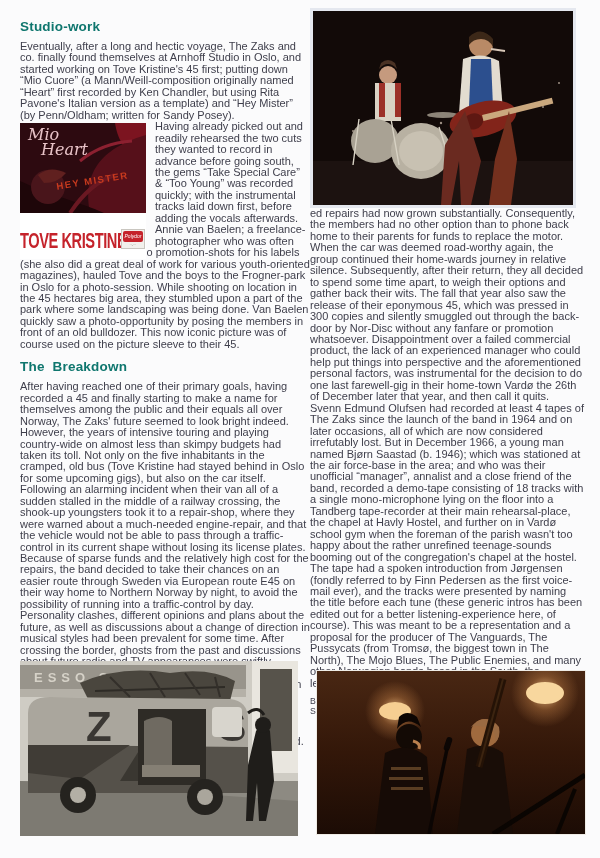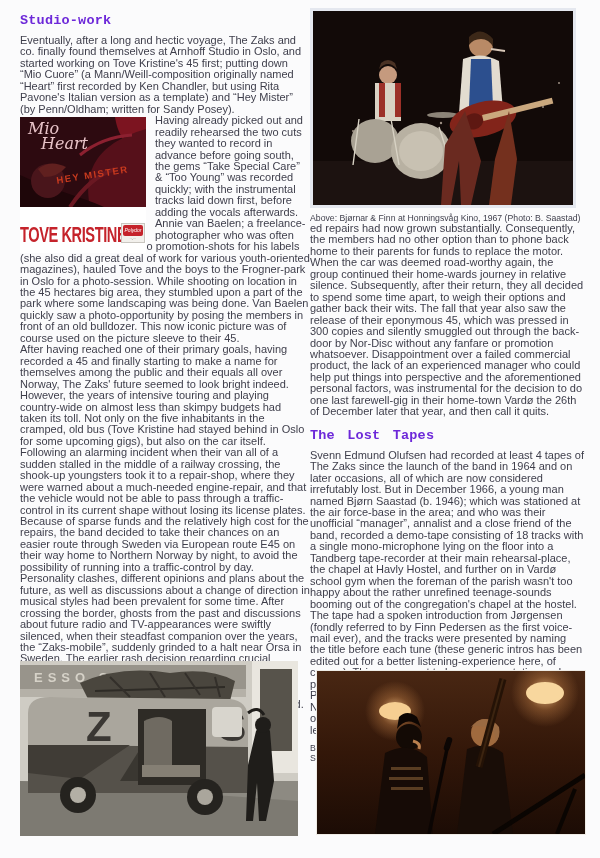--- a/index.html
+++ b/index.html
@@ -6,23 +6,23 @@
   body{
     width:600px;height:858px;position:relative;
     background:#fbfbfc;
     font-family:"Liberation Sans",sans-serif;
     color:#3e3e4b;
     overflow:hidden;
   }
   .col-left{position:absolute;left:20px;top:9px;width:290px;}
   .col-right{position:absolute;left:310px;top:8px;width:274px;}
   h2{
-    font-size:13.5px;font-weight:bold;color:#6d28d9;
-    margin:4px 0 7px 0;letter-spacing:.2px;word-spacing:4px;
-    font-family:Liberation Mono, monospace;
+    font-size:13.5px;font-weight:bold;color:#0f766e;
+    margin:10px 0 7px 0;letter-spacing:.2px;word-spacing:4px;
+    font-family:Liberation Sans, sans-serif;
   }
   p.body{
     font-size:11px;line-height:11.45px;margin:0;color:#3e3e4b;
     text-align:left;
   }
   .caption{font-size:8.7px;line-height:10px;color:#3e3e4b;margin:0;}
   
   .album{
     float:left;width:126px;height:122px;margin:2px 9px 1px 0;
     position:relative;background:#fff;
@@ -108,20 +108,21 @@
         <div class="polydor">
           <div class="polydor-inner">Polydor</div>
           <div class="polydor-cat">··-···</div>
         </div>
       </div>
     </div>
     <p class="body">Having already picked out and readily rehearsed the two cuts they wanted to record in advance before going south, the gems “Take Special Care” &amp; “Too Young” was recorded quickly; with the instrumental tracks laid down first, before adding the vocals afterwards. Annie van Baelen; a freelance-photographer who was often hired in by Bendiksen to do promotion-shots for his labels (she also did a great deal of work for various youth-oriented magazines), hauled Tove and the boys to the Frogner-park in Oslo for a photo-session. While shooting on location in the 45 hectares big area, they stumbled upon a part of the park where some landscaping was being done. Van Baelen quickly saw a photo-opportunity by posing the members in front of an old bulldozer. This now iconic picture was of course used on the picture sleeve to their 45.</p>
     <div class="clear"></div>
   </div>
 
+  <h2 style="margin-top:9px;">The Breakdown</h2>
   <p class="body">After having reached one of their primary goals, having recorded a 45 and finally starting to make a name for themselves among the public and their equals all over Norway, The Zaks' future seemed to look bright indeed. However, the years of intensive touring and playing country-wide on almost less than skimpy budgets had taken its toll. Not only on the five inhabitants in the cramped, old bus (Tove Kristine had stayed behind in Oslo for some upcoming gigs), but also on the car itself.</p>
   <p class="body">Following an alarming incident when their van all of a sudden stalled in the middle of a railway crossing, the shook-up youngsters took it to a repair-shop, where they were warned about a much-needed engine-repair, and that the vehicle would not be able to pass through a traffic-control in its current shape without losing its license plates. Because of sparse funds and the relatively high cost for the repairs, the band decided to take their chances on an easier route through Sweden via European route E45 on their way home to Northern Norway by night, to avoid the possibility of running into a traffic-control by day. Personality clashes, different opinions and plans about the future, as well as discussions about a change of direction in musical styles had been prevalent for some time. After crossing the border, ghosts from the past and discussions about future radio and TV-appearances were swiftly silenced, when their steadfast companion over the years, the “Zaks-mobile”, suddenly grinded to a halt near Orsa in Sweden. The earlier rash decision regarding crucial maintenance which had been waived off as a redundant extra-vagance, had now curved back on the group with a vengeance, and escalated into a full-blown disaster. The engine was now completely dead, and had to be replaced. Needless to say, the prize for the previously mention-</p>
 </div>
 
 <div class="photo-vanwrap">
   <svg width="278" height="175" viewBox="0 0 278 175">
     <rect width="278" height="175" fill="#cfccc4"></rect>
     <rect x="0" y="120" width="278" height="55" fill="#8d8a82"></rect>
     <path d="M0,120 L278,140 L278,175 L0,175 Z" fill="#7d7a72"></path>
     <rect x="232" y="0" width="46" height="112" fill="#e9e6df"></rect>
@@ -195,23 +196,21 @@
 
       <g transform="rotate(-14 170 108)">
         <ellipse cx="170" cy="108" rx="34" ry="17" fill="#82241a"></ellipse>
         <ellipse cx="160" cy="108" rx="10" ry="8" fill="#5e1812"></ellipse>
         <rect x="170" y="104" width="72" height="6" fill="#caa87e"></rect>
       </g>
       <path d="M152,100 l16,50 -10,44 -10,0 -2,-44 -8,44 -10,0 4,-60 Z" fill="#6a2a20"></path>
       <path d="M196,100 l8,48 -6,46 -22,0 6,-46 Z" fill="#74301e"></path>
     </svg>
   </div>
-  <p class="caption cap-above">Above: Bjørnar &amp; Finn at Honningsvåg Kino, 1967 (Photo: B. Saastad)</p>
   <p class="body para-cont">ed repairs had now grown substantially. Consequently, the members had no other option than to phone back home to their parents for funds to replace the motor. When the car was deemed road-worthy again, the group continued their home-wards journey in relative silence. Subsequently, after their return, they all decided to spend some time apart, to weigh their options and gather back their wits. The fall that year also saw the release of their eponymous 45, which was pressed in 300 copies and silently smuggled out through the back-door by Nor-Disc without any fanfare or promotion whatsoever. Disappointment over a failed commercial product, the lack of an experienced manager who could help put things into perspective and the aforementioned personal factors, was instrumental for the decision to do one last farewell-gig in their home-town Vardø the 26th of December later that year, and then call it quits.</p>
-  <h2 class="h2-lost">The Lost Tapes</h2>
   <p class="body">Svenn Edmund Olufsen had recorded at least 4 tapes of The Zaks since the launch of the band in 1964 and on later occasions, all of which are now considered irrefutably lost. But in December 1966, a young man named Bjørn Saastad (b. 1946); which was stationed at the air force-base in the area; and who was their unofficial “manager”, annalist and a close friend of the band, recorded a demo-tape consisting of 18 tracks with a single mono-microphone lying on the floor into a Tandberg tape-recorder at their main rehearsal-place, the chapel at Havly Hostel, and further on in Vardø school gym when the foreman of the parish wasn't too happy about the rather unrefined teenage-sounds booming out of the congregation's chapel at the hostel. The tape had a spoken introduction from Jørgensen (fondly referred to by Finn Pedersen as the first voice-mail ever), and the tracks were presented by naming the title before each tune (these generic intros has been edited out for a better listening-experience here, of course). This was meant to be a representation and a proposal for the producer of The Vanguards, The Pussycats (from Tromsø, the biggest town in The North), The Mojo Blues, The Public Enemies, and many other Norwegian bands based in the South, the legendary music-</p>
   <p class="caption cap-below">Below: 1967 recording session. L-R: Ronald, and Løva (Photo: B. Saastad)</p>
 </div>
 
 <div class="photo-recwrap">
   <svg width="268" height="163" viewBox="0 0 268 163">
     <defs>
       <linearGradient id="rbg" x1="0" y1="0" x2="0" y2="1">
         <stop offset="0" stop-color="#49271395"></stop>
         <stop offset="0" stop-color="#492713"></stop>

